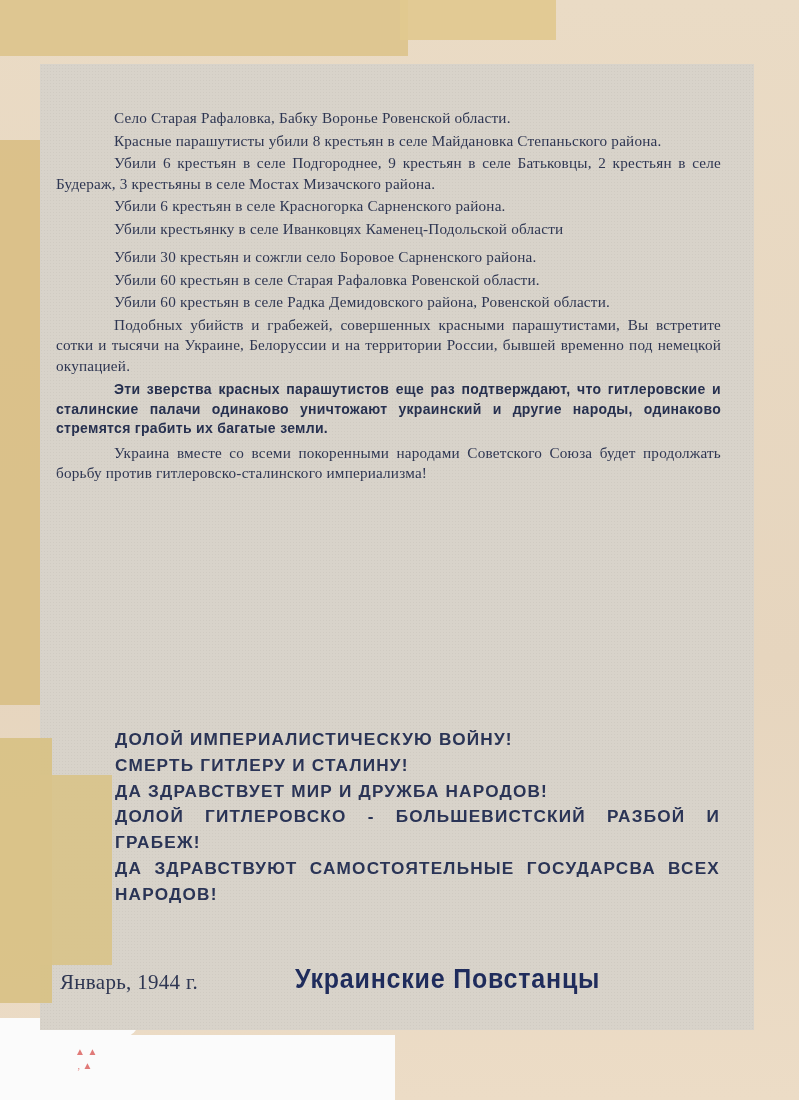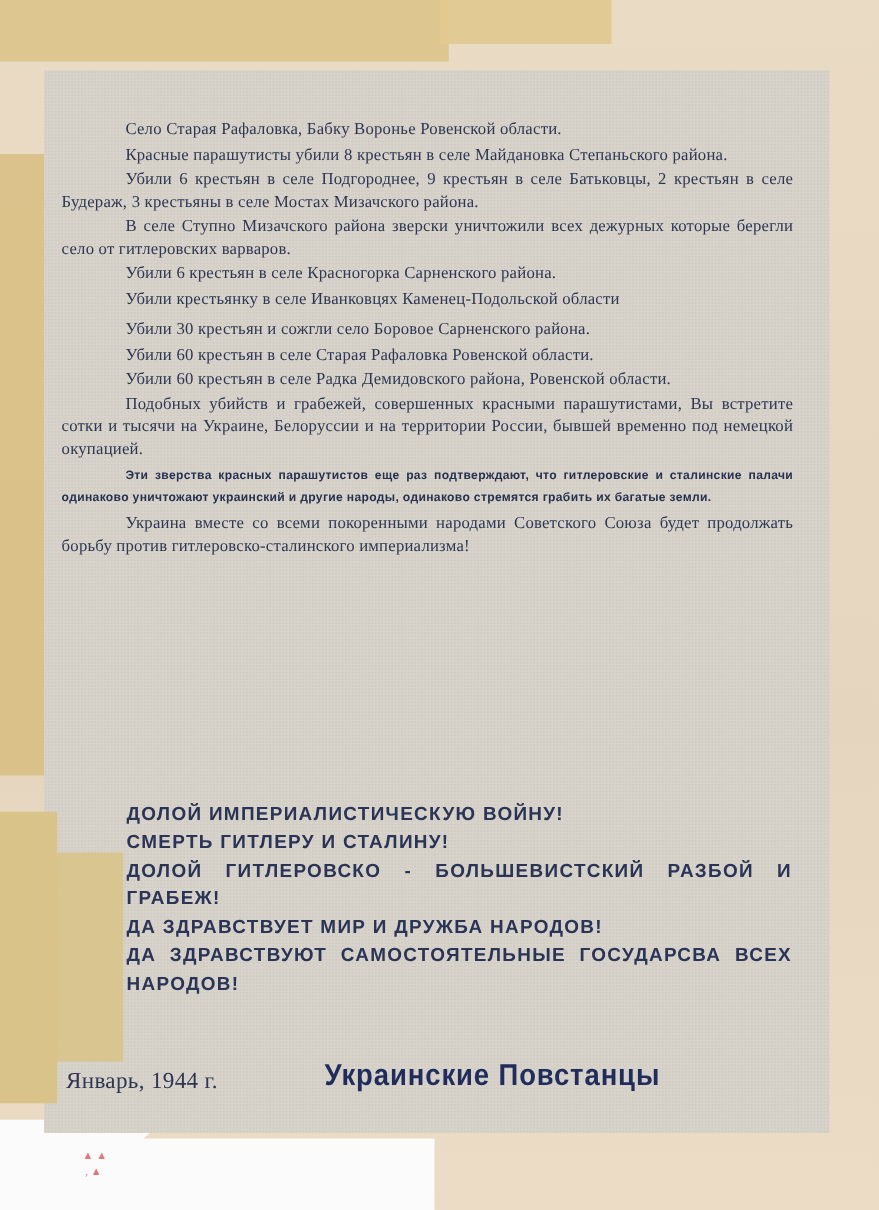--- a/index.html
+++ b/index.html
@@ -10,21 +10,21 @@
   .leaflet { position:absolute; left:40px; top:64px; width:714px; height:966px; background:#d8d3ca;
              background-image: radial-gradient(rgba(0,0,0,0.04) 1px, transparent 1px); background-size:3px 3px; }
   .tape { position:absolute; background:#dcc48c; opacity:0.92; }
   .tape.t1 { left:0; top:0; width:408px; height:56px; }
   .tape.t2 { left:400px; top:0; width:156px; height:40px; background:#e1c98f; }
   .tape.t3 { left:0; top:140px; width:40px; height:565px; background:#d9bf86; }
   .tape.t4 { left:0; top:738px; width:52px; height:265px; background:#d8c184; }
   .tape.t5 { left:40px; top:775px; width:72px; height:190px; background:#d9c38a; }
   .text { position:absolute; left:56px; top:92px; width:665px; color:#2e3652;margin-top:16px; }
   .p { font-size:15.2px; line-height:20.5px; text-align:justify; margin:0 0 2px 0; text-indent:58px; letter-spacing:0.2px; }
-  .bold { font-family:"Liberation Sans", sans-serif; font-weight:bold; font-size:11px; line-height:19.5px; color:#26304f; text-indent:58px; margin:4px 0 4px 0; text-align:justify; letter-spacing:0.3px; }
+  .bold { font-family:"Liberation Sans", sans-serif; font-weight:bold; font-size:14px; line-height:19.5px; color:#26304f; text-indent:58px; margin:4px 0 4px 0; text-align:justify; letter-spacing:0.3px; }
   .slogans { position:absolute; left:115px; top:727px; width:605px; font-family:"Liberation Sans", sans-serif; font-weight:bold; color:#2a3456; font-size:17.2px; line-height:25.8px; letter-spacing:1.2px; }
   .slogans div { text-align:justify; text-align-last:left; }
   .date { position:absolute; left:60px; top:970px; font-size:21px; color:#2e3652; letter-spacing:0.3px; }
   .signature { position:absolute; left:295px; top:964px; font-family:"Liberation Sans", sans-serif; font-weight:bold; font-size:25px; color:#1f2c5c; letter-spacing:0.8px; transform:scaleY(1.1); }
   .marks { position:absolute; left:75px; top:1045px; color:#e07a78; font-size:10px; line-height:14px; }
 </style>
 </head>
 <body>
 
 <div class="backing"></div>
@@ -36,35 +36,34 @@
 <div class="tape t1"></div>
 <div class="tape t2"></div>
 <div class="tape t3"></div>
 <div class="tape t4"></div>
 <div class="tape t5"></div>
 
 <div class="text">
   <p class="p">Село Старая Рафаловка, Бабку Воронье Ровенской области.</p>
   <p class="p">Красные парашутисты убили 8 крестьян в селе Майдановка Степаньского района.</p>
   <p class="p">Убили 6 крестьян в селе Подгороднее, 9 крестьян в селе Батьковцы, 2 крестьян в селе Будераж, 3 крестьяны в селе Мостах Мизачского района.</p>
-  <p class="p">В селе Ступно Мизачского района зверски уничтожили всех дежурных которые берегли село от гитлеровских варваров.</p>
   <p class="p">Убили 6 крестьян в селе Красногорка Сарненского района.</p>
   <p class="p" style="margin-bottom:8px">Убили крестьянку в селе Иванковцях Каменец-Подольской области</p>
   <p class="p">Убили 30 крестьян и сожгли село Боровое Сарненского района.</p>
   <p class="p">Убили 60 крестьян в селе Старая Рафаловка Ровенской области.</p>
   <p class="p">Убили 60 крестьян в селе Радка Демидовского района, Ровенской области.</p>
   <p class="p">Подобных убийств и грабежей, совершенных красными парашутистами, Вы встретите сотки и тысячи на Украине, Белоруссии и на территории России, бывшей временно под немецкой окупацией.</p>
   <p class="bold">Эти зверства красных парашутистов еще раз подтверждают, что гитлеровские и сталинские палачи одинаково уничтожают украинский и другие народы, одинаково стремятся грабить их багатые земли.</p>
   <p class="p">Украина вместе со всеми покоренными народами Советского Союза будет продолжать борьбу против гитлеровско-сталинского империализма!</p>
 </div>
 
 <div class="slogans">
   <div>ДОЛОЙ ИМПЕРИАЛИСТИЧЕСКУЮ ВОЙНУ!</div>
   <div>СМЕРТЬ ГИТЛЕРУ И СТАЛИНУ!</div>
+  <div>ДА ЗДРАВСТВУЕТ МИР И ДРУЖБА НАРОДОВ!</div>
   <div>ДОЛОЙ ГИТЛЕРОВСКО - БОЛЬШЕВИСТСКИЙ РАЗБОЙ И ГРАБЕЖ!</div>
-  <div>ДА ЗДРАВСТВУЕТ МИР И ДРУЖБА НАРОДОВ!</div>
   <div>ДА ЗДРАВСТВУЮТ САМОСТОЯТЕЛЬНЫЕ ГОСУДАРСВА ВСЕХ НАРОДОВ!</div>
 </div>
 
 <div class="date">Январь, 1944 г.</div>
 <div class="signature">Украинские Повстанцы</div>
 
 <div class="marks">▲ ▲<br>&nbsp;, ▲</div>
 
 </body></html>

